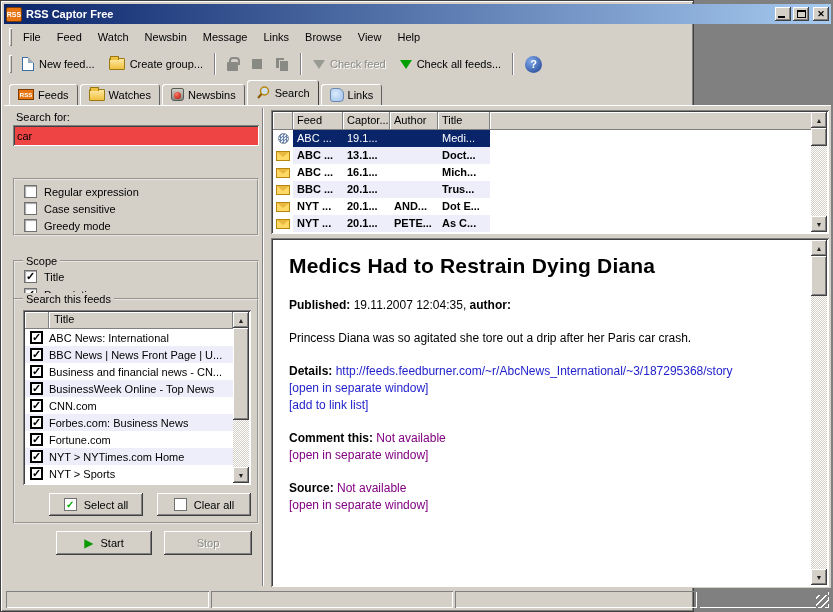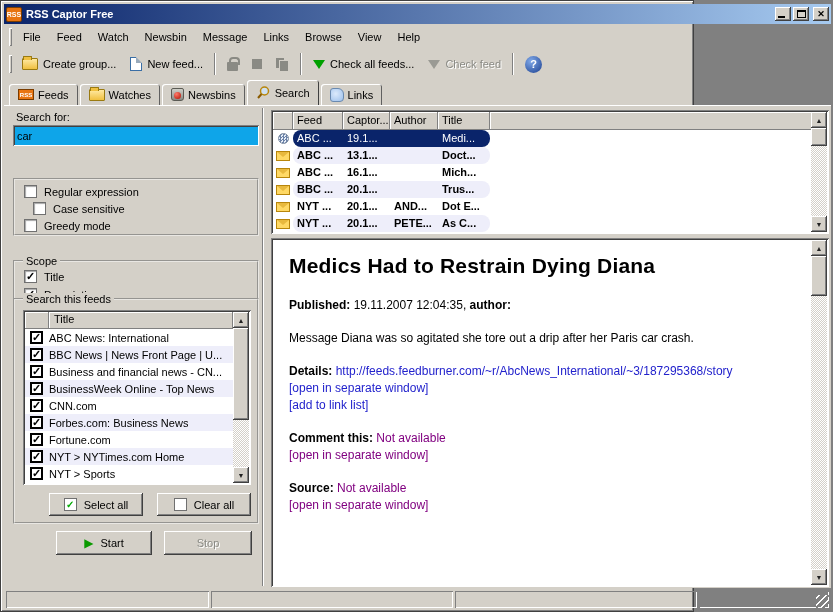--- a/index.html
+++ b/index.html
@@ -63,21 +63,21 @@
   .ticon-bin::after { content:""; position:absolute; left:2px; top:3px; width:7px; height:7px; border-radius:50%; background:radial-gradient(circle at 35% 30%, #ff7a6a, #b01000); }
   .ticon-hand { width:14px; height:14px; background:radial-gradient(circle at 40% 40%, #dceafc, #9cc0ec); border:1px solid #6a8ab0; border-radius:3px 6px 4px 3px; }
 
   
   #client { position:absolute; left:3px; top:104px; width:827px; height:483px; background:#d4d0c8; border-top:1px solid #fff; }
   .splitter { position:absolute; left:258px; top:2px; width:2px; height:478px; box-shadow: inset 1px 0 0 #808080, inset -1px 0 0 #fff; }
 
   
   .lbl { position:absolute; }
   #search-input { position:absolute; left:9px; top:19px; width:246px; height:21px; border:none; outline:none;
-    background:#0ea5e9; box-shadow: inset 1px 1px 0 #808080, inset -1px -1px 0 #fff, inset 2px 2px 0 #404040;
+    background:#ef4444; box-shadow: inset 1px 1px 0 #808080, inset -1px -1px 0 #fff, inset 2px 2px 0 #404040;
     padding:0 4px; font:11px "Liberation Sans",sans-serif; }
   .groupbox { position:absolute; background:#d4d0c8; }
   .groupbox .legend { position:absolute; top:-7px; left:8px; background:#d4d0c8; padding:0 3px; }
   .cbrow { position:absolute; display:flex; align-items:center; gap:7px; }
   .cb { width:13px; height:13px; background:#fff; border:1px solid #707070;
     box-shadow: inset 1px 1px 1px rgba(0,0,0,.35); display:flex; align-items:center; justify-content:center;
     font-size:11px; font-weight:bold; line-height:11px; }
 
   
   #feedlist { position:absolute; left:8px; top:10px; width:228px; height:175px; background:#fff;
@@ -108,21 +108,21 @@
     box-shadow: inset 1px 1px 0 #808080, inset -1px -1px 0 #fff, inset 2px 2px 0 #404040; padding:2px; overflow:hidden; }
   .r-head { display:flex; height:18px; }
   .r-head .hcell { background:#d4d0c8; box-shadow: inset -1px -1px 0 #808080, inset 1px 1px 0 #fff; padding:2px 4px; overflow:hidden; white-space:nowrap; flex:none; }
   .r-rows { position:absolute; left:2px; top:20px; right:18px; bottom:2px; }
   .r-row { height:17px; display:flex; align-items:center; }
   .r-row .cell { flex:none; padding:0 4px; white-space:nowrap; overflow:hidden; height:17px; line-height:17px; }
   .r-row.unread .cell { font-weight:bold; }
   .r-row .c-icon { width:20px; display:flex; align-items:center; justify-content:center; padding:0; }
   .c-feed{width:50px;} .c-pub{width:47px;} .c-auth{width:48px;} .c-title{width:52px;}
   .r-row.stripe .band { background:#eeeefa; }
-  .r-row .band { display:flex; background:#fff;border-radius:8px; }
+  .r-row .band { display:flex; background:#fff; }
   .r-row.selected .band { background:#0a246a; color:#fff; }
   .env { width:14px; height:10px; background:#ffd965; border:1px solid #b8860b; position:relative; }
   .env::after { content:""; position:absolute; left:0; top:0; border-left:6px solid transparent; border-right:6px solid transparent; border-top:5px solid #e8b93e; }
   .ball { width:11px; height:11px; border-radius:50%; border:1px solid #7a8aa0;
     background-image: conic-gradient(#6b82a8 25%, #e8eef8 0 50%, #6b82a8 0 75%, #e8eef8 0); background-size:3px 3px; }
 
   
   #article { position:absolute; left:267px; top:132px; width:558px; height:349px; background:#fff;
     box-shadow: inset 1px 1px 0 #808080, inset -1px -1px 0 #fff, inset 2px 2px 0 #404040; overflow:hidden; }
   #article-content { position:absolute; left:18px; top:16px; right:30px; font-size:12px; line-height:15px; }
@@ -168,45 +168,45 @@
     <span class="menu-item">Message</span>
     <span class="menu-item">Links</span>
     <span class="menu-item">Browse</span>
     <span class="menu-item">View</span>
     <span class="menu-item">Help</span>
   </div>
 
   <div id="toolbar">
     <div class="grip"></div>
     <div class="tbtn">
+      <span class="icon-page"></span>
+      <span>New feed...</span>
+    </div>
+    <div class="tbtn">
       <span class="icon-folder"></span>
       <span>Create group...</span>
     </div>
-    <div class="tbtn">
-      <span class="icon-page"></span>
-      <span>New feed...</span>
-    </div>
     <div class="tsep"></div>
     <div class="tbtn">
         <span class="icon-lock"></span>
       </div>
     <div class="tbtn">
         <span class="icon-stopsq"></span>
       </div>
     <div class="tbtn">
         <span class="icon-copy"></span>
       </div>
     <div class="tsep"></div>
+    <div class="tbtn">
+      <span class="tri-down"></span>
+      <span class="disabled-text">Check feed</span>
+    </div>
     <div class="tbtn">
       <span class="tri-down green"></span>
       <span>Check all feeds...</span>
-    </div>
-    <div class="tbtn">
-      <span class="tri-down"></span>
-      <span class="disabled-text">Check feed</span>
     </div>
     <div class="tsep"></div>
     <div class="tbtn">
       <span class="icon-help">?</span>
     </div>
   </div>
 
   <div id="tabbar">
     <div class="tab">
       <span class="ticon-rss">RSS</span>
@@ -237,21 +237,21 @@
     <div class="splitter"></div>
 
     <div class="lbl" style="left:12px; top:5px;">Search for:</div>
     <input id="search-input" value="car" style="">
 
     <div class="groupbox groove" style="left:9px; top:46px; width:246px; height:58px;margin-top:26px;">
       <div class="cbrow" style="left:9px; top:5px;">
         <span class="cb"></span>
         <span>Regular expression</span>
       </div>
-      <div class="cbrow" style="left:18px; top:22px;">
+      <div class="cbrow" style="left:9px; top:22px;">
         <span class="cb"></span>
         <span>Case sensitive</span>
       </div>
       <div class="cbrow" style="left:9px; top:39px;">
         <span class="cb"></span>
         <span>Greedy mode</span>
       </div>
     </div>
 
     <div class="groupbox groove" style="left:9px; top:110px; width:246px; height:76px;margin-top:44px;">
@@ -425,21 +425,21 @@
         <div class="sb-thumb raised" style="height:18px;"></div>
         <div class="sb-track dither"></div>
         <div class="sb-btn raised">▼</div>
       </div>
     </div>
 
     <div id="article">
       <div id="article-content">
         <h1>Medics Had to Restrain Dying Diana</h1>
         <div class="block"><span class="b">Published:</span><span> 19.11.2007 12:04:35, </span><span class="b">author:</span></div>
-        <div class="block">Message Diana was so agitated she tore out a drip after her Paris car crash.</div>
+        <div class="block">Princess Diana was so agitated she tore out a drip after her Paris car crash.</div>
         <div class="block">
           <div><span class="b">Details: </span><span class="lnk">http://feeds.feedburner.com/~r/AbcNews_International/~3/187295368/story</span></div>
           <div class="linkline lnk">[open in separate window]</div>
           <div class="linkline lnk">[add to link list]</div>
         </div>
         <div class="block">
           <div><span class="b">Comment this: </span><span class="na">Not available</span></div>
           <div class="linkline lnk-v">[open in separate window]</div>
         </div>
         <div class="block">

